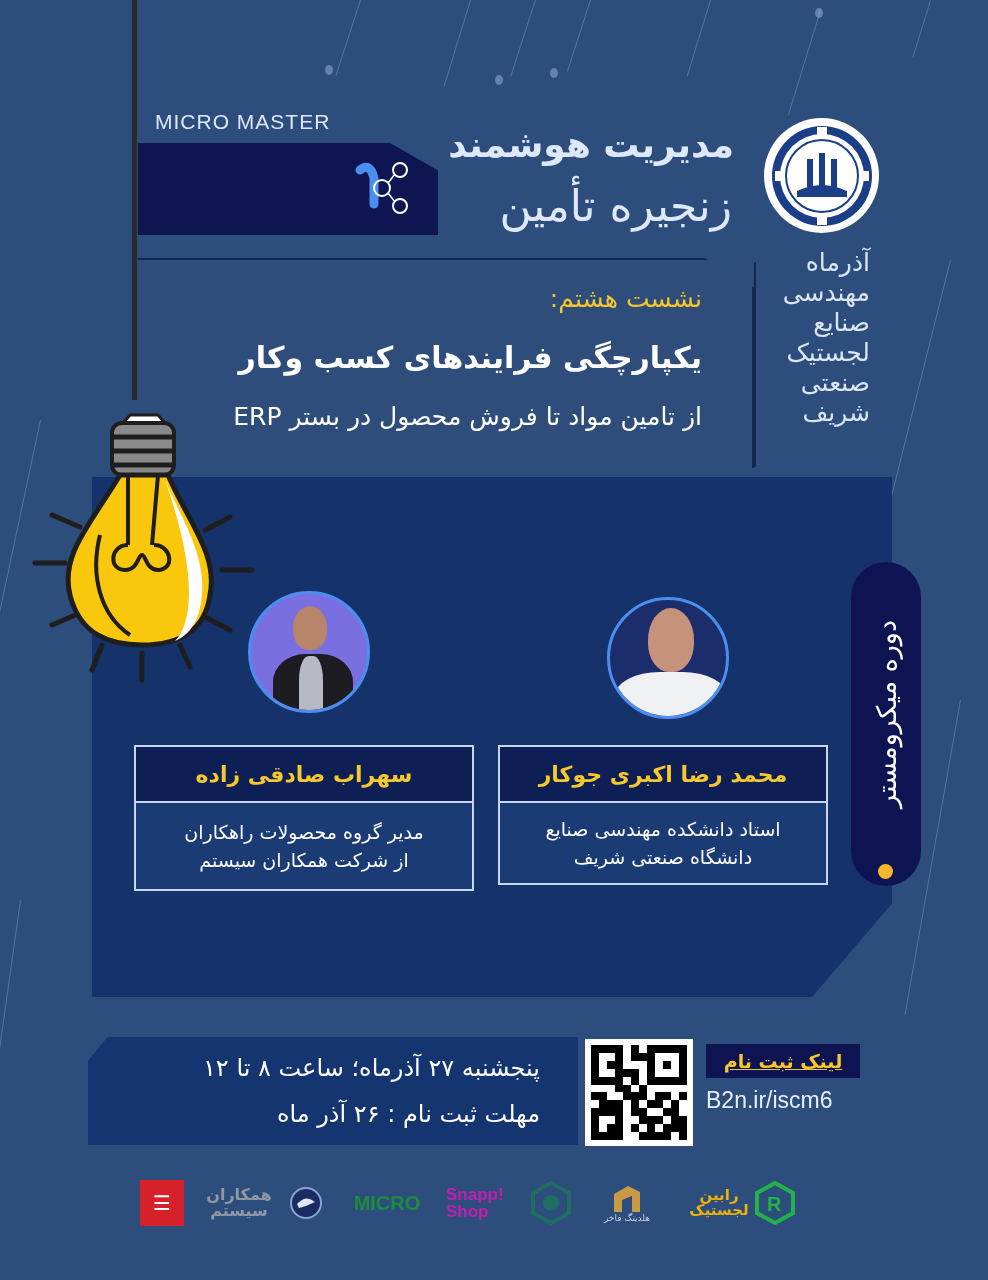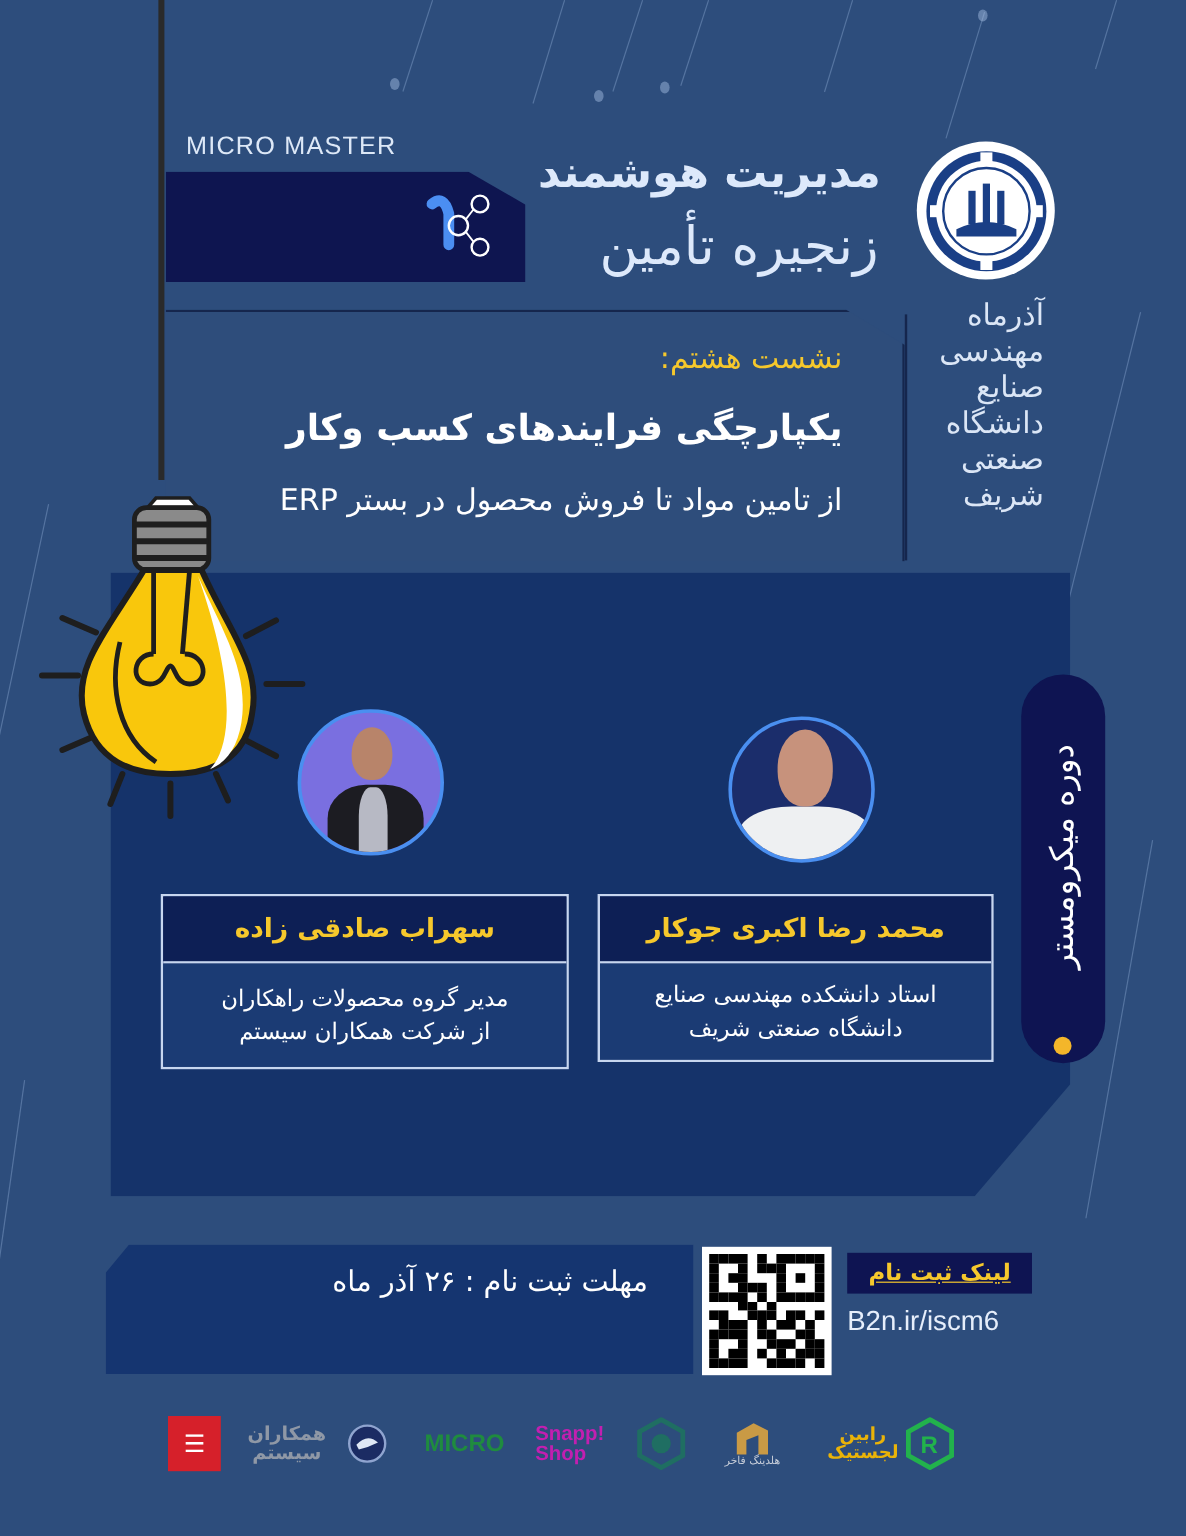--- a/index.html
+++ b/index.html
@@ -182,21 +182,21 @@
           <rect x="94" y="50" width="8" height="10"></rect>
         <rect x="50" y="6" width="10" height="8"></rect>
           <rect x="50" y="96" width="10" height="8"></rect>
       </g>
     </svg>
   </div>
   <div class="uni-text">
     <div>آذرماه</div>
     <div>مهندسی</div>
     <div>صنایع</div>
-    <div>دانشگاه</div>
+    <div>لجستیک</div>
     <div>صنعتی</div>
     <div>شریف</div>
   </div>
 
   <div class="session-label">نشست هشتم:</div>
   <div class="session-title">یکپارچگی فرایندهای کسب وکار</div>
   <div class="session-sub">از تامین مواد تا فروش محصول در بستر ERP</div>
 
   <div class="main-panel"></div>
 
@@ -251,20 +251,21 @@
   <div class="speaker-card card-1">
     <div class="name-box">محمد رضا اکبری جوکار</div>
     <div class="role-box">
       <div>استاد دانشکده مهندسی صنایع</div>
       <div>دانشگاه صنعتی شریف</div>
     </div>
   </div>
 
   <div class="date-panel"></div>
   <div class="date-text">
+    <div>پنجشنبه ۲۷ آذرماه؛ ساعت ۸ تا ۱۲</div>
     <div>مهلت ثبت نام : ۲۶ آذر ماه</div>
   </div>
 
   <div class="qr">
     <div class="qr-grid" id="qr-grid">
         <span></span>
         <span></span>
         <span></span>
         <span></span>
         <span style="background: transparent;"></span>

